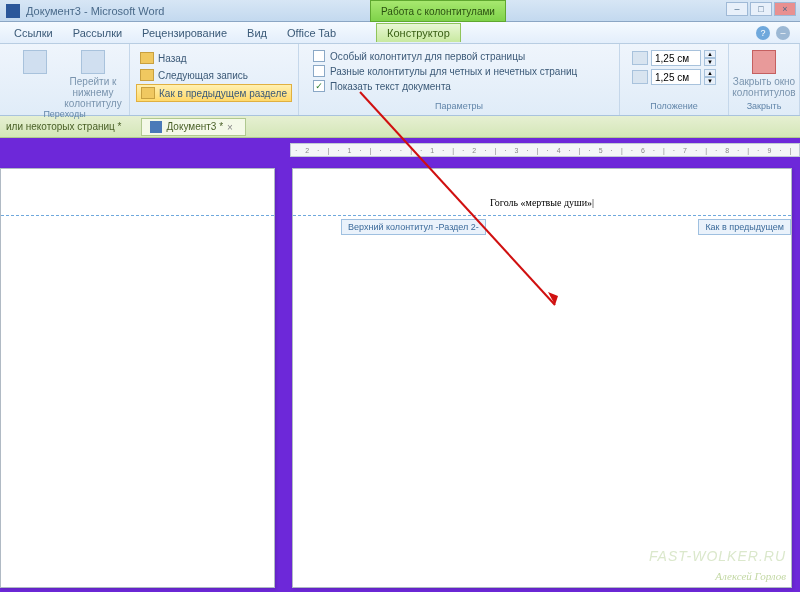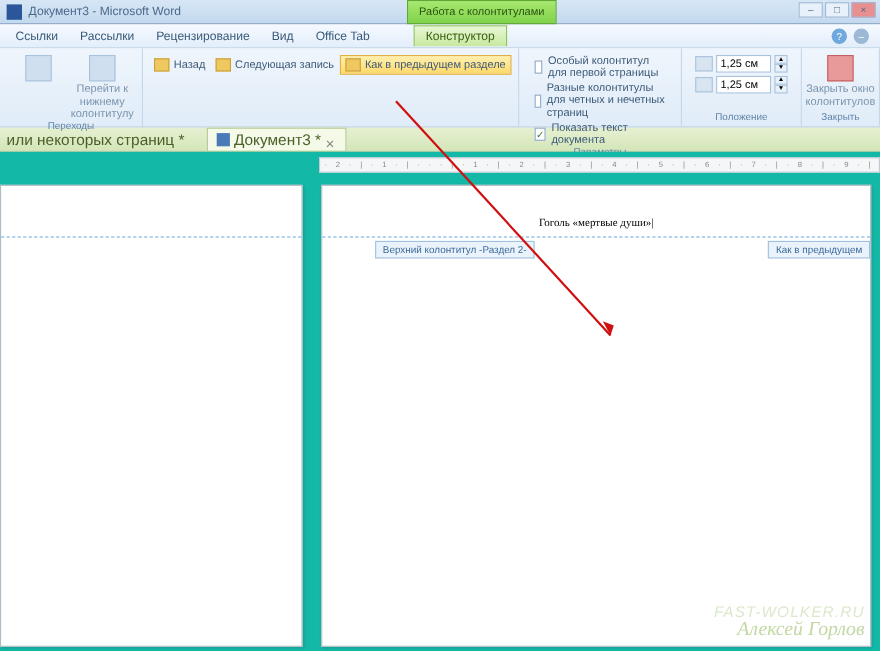--- a/index.html
+++ b/index.html
@@ -19,58 +19,58 @@
 .menubar .help span { width: 14px; height: 14px; border-radius: 50%; background: #6fa8dc; color: #fff; font-size: 9px; text-align: center; line-height: 14px; }
 
 .ribbon { height: 72px; background: linear-gradient(#eff5fc, #e0ecf8); border-bottom: 1px solid #a9c3dd; display: flex; }
 .group { border-right: 1px solid #c5d7ea; padding: 2px 6px; display: flex; flex-direction: column; justify-content: space-between; position: relative; }
 .group-label { font-size: 9px; color: #6185a9; text-align: center; margin-top: auto; padding-bottom: 2px; }
 .bigbtn { display: flex; flex-direction: column; align-items: center; width: 58px; font-size: 10px; color: #7a94ae; text-align: center; padding-top: 4px; cursor: pointer; }
 .bigbtn .bicon { width: 24px; height: 24px; background: #d0dff0; border: 1px solid #a8c2dc; margin-bottom: 2px; }
 .bigbtn.disabled { color: #b0bfd0; }
 .bigbtn.close .bicon { background: #e89a9a; border-color: #c46060; }
 
-.navbtns { display: flex; gap: 1px; padding-top: 2px; }
+.navbtns { display: flex; flex-direction: column; gap: 1px; padding-top: 2px; }
 .navbtn { display: flex; align-items: center; font-size: 10px; color: #3c5a78; padding: 2px 4px; cursor: pointer; white-space: nowrap; }
 .navbtn .nicon { width: 14px; height: 12px; background: #f0c860; border: 1px solid #c8a040; margin-right: 4px; }
 .navbtn.hl { background: linear-gradient(#fff0b0, #ffd96a); border: 1px solid #e0b040; }
 
 .params { display: flex; flex-direction: column; gap: 3px; padding: 4px 8px 0 8px; }
 .chk { display: flex; align-items: center; font-size: 10px; color: #3c5a78; cursor: pointer; }
 .chk .box { width: 12px; height: 12px; border: 1px solid #8aa8c6; background: #fff; margin-right: 5px; font-size: 9px; line-height: 10px; text-align: center; color: #2a7a2a; }
 
 .pos { display: flex; flex-direction: column; gap: 3px; padding: 4px 6px 0 6px; }
 .spinrow { display: flex; align-items: center; gap: 3px; }
 .spinrow .sicon { width: 16px; height: 14px; background: #d8e4f0; border: 1px solid #a8c2dc; }
 .spinrow input { width: 50px; height: 16px; font-size: 10px; border: 1px solid #a8c2dc; padding: 0 3px; }
 .spinrow .spin { width: 12px; height: 16px; display: flex; flex-direction: column; }
 .spinrow .spin div { flex: 1; background: #e8f0fa; border: 1px solid #a8c2dc; font-size: 6px; text-align: center; line-height: 6px; }
 
-.doctabs { height: 22px; background: linear-gradient(#e6f0d2, #d4e6b8); border-bottom: 1px solid #b0c890; display: flex; align-items: center; padding: 0 6px; font-size: 14px; color: #4a6028; }
+.doctabs { height: 22px; background: linear-gradient(#e6f0d2, #d4e6b8); border-bottom: 1px solid #b0c890; display: flex; align-items: center; padding: 0 6px; font-size: 10px; color: #4a6028; }
 .doctabs .dtab { background: #f4f9e8; border: 1px solid #b0c890; padding: 2px 8px; margin-left: 20px; display: flex; align-items: center; gap: 4px; }
 .doctabs .dtab .dicon { width: 12px; height: 12px; background: #4a7ab8; }
 .doctabs .dtab .close { width: 10px; height: 10px; color: #888; }
 
-.workspace { position: absolute; top: 138px; left: 0; right: 0; bottom: 0; background: #14b8a6; overflow: hidden; }
+.workspace { position: absolute; top: 138px; left: 0; right: 0; bottom: 0; background: #6d28d9; overflow: hidden; }
 .ruler { position: absolute; top: 5px; left: 290px; right: 0; height: 14px; background: #f4f6f8; border: 1px solid #c0cad4; font-size: 7px; color: #888; display: flex; align-items: center; padding-left: 4px; letter-spacing: 3px; white-space: nowrap; overflow: hidden; }
 
 .page-left { position: absolute; top: 30px; left: 0; width: 275px; height: 420px; background: #fff; border: 1px solid #b0bac4; box-shadow: 1px 1px 3px rgba(0,0,0,0.15); }
 .page-left::before { content: ""; position: absolute; top: 46px; left: 0; right: 0; border-bottom: 1px dashed #6fa8dc; }
 
 .page-right { position: absolute; top: 30px; left: 292px; width: 500px; height: 420px; background: #fff; border: 1px solid #b0bac4; box-shadow: 1px 1px 3px rgba(0,0,0,0.15); }
 .page-right .hdrtext { position: absolute; top: 28px; left: 0; right: 0; text-align: center; font-size: 10px; font-family: "Times New Roman", serif; color: #000; }
 .page-right .hdrtext::after { content: "|"; color: #000; }
 .page-right .dashline { position: absolute; top: 46px; left: 0; right: 0; border-bottom: 1px dashed #6fa8dc; }
 .page-right .tabL { position: absolute; top: 50px; left: 20px; background: #eaf2fb; border: 1px solid #9fc0e0; font-size: 9px; color: #3b6a9a; padding: 2px 6px; margin-left: 28px; }
 .page-right .tabR { position: absolute; top: 50px; right: 0; background: #eaf2fb; border: 1px solid #9fc0e0; font-size: 9px; color: #3b6a9a; padding: 2px 6px; }
 
 .arrow-svg { position: absolute; top: 0; left: 0; pointer-events: none; }
 
 .wm1 { position: absolute; right: 14px; bottom: 28px; font-size: 14px; font-style: italic; color: #dbe8cc; letter-spacing: 1px; }
-.wm2 { position: absolute; right: 14px; bottom: 10px; font-size: 18px; font-style: italic; color: #c3d8a4; font-family: cursive; }
+.wm2 { position: absolute; right: 14px; bottom: 10px; font-size: 11px; font-style: italic; color: #c3d8a4; font-family: cursive; }
 </style>
 </head>
 <body>
 
 <div class="titlebar">
   <div class="wicon"></div>
   <span>Документ3 - Microsoft Word</span>
   <div class="contextual-tab">Работа с колонтитулами</div>
   <div class="wincontrols">
     <div>–</div>

